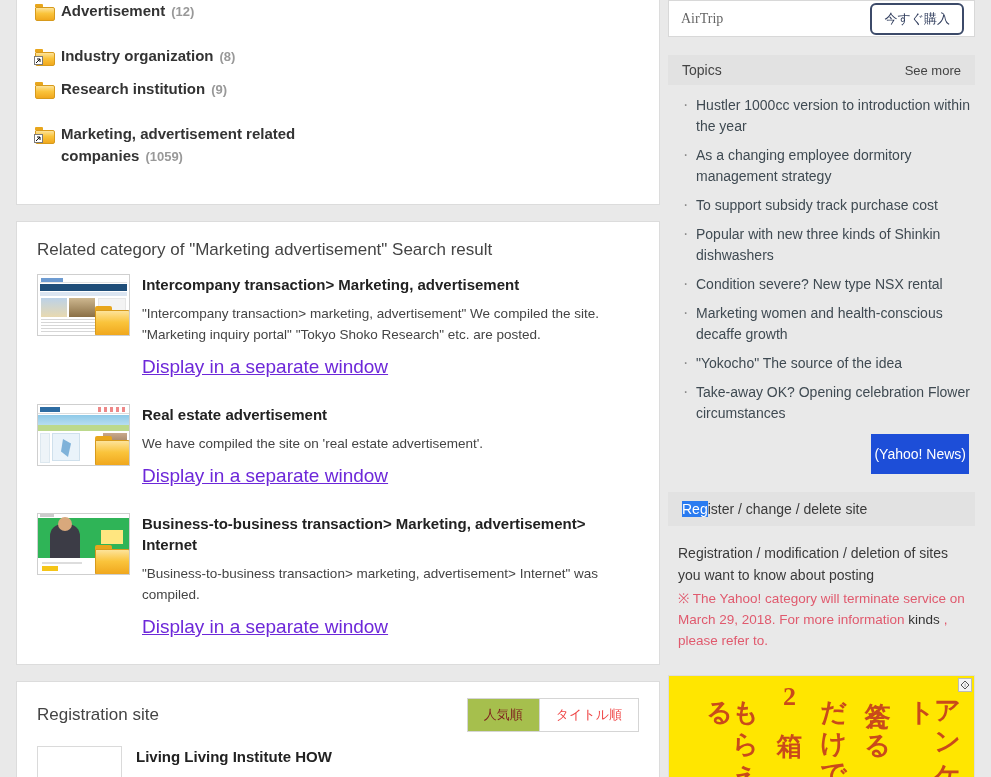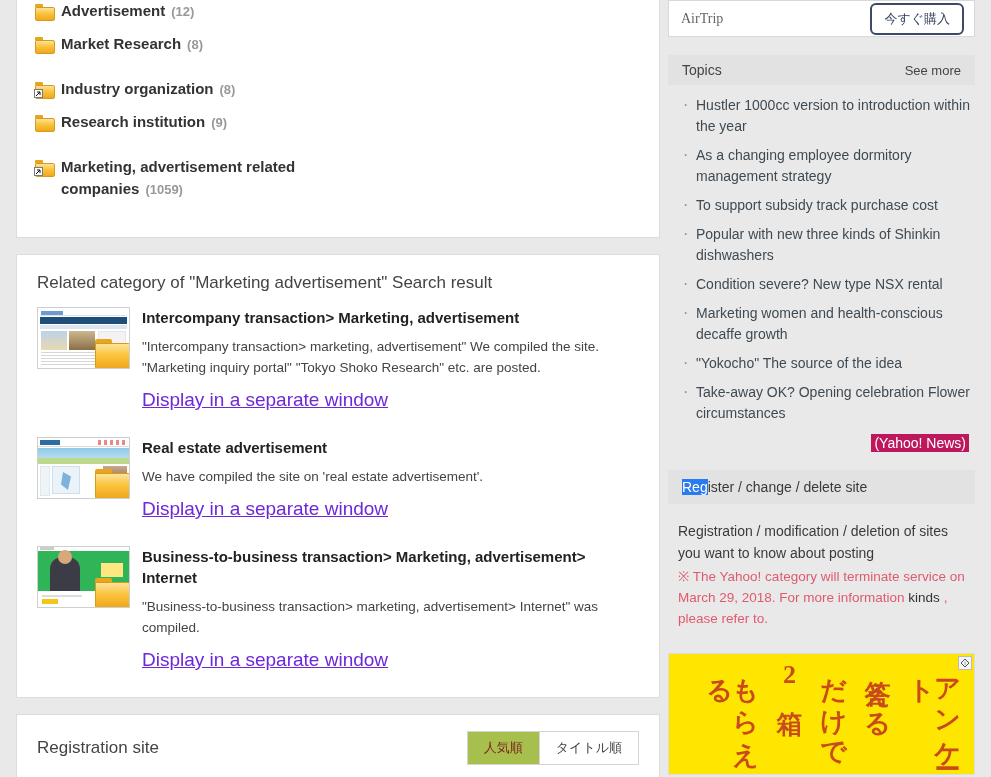--- a/index.html
+++ b/index.html
@@ -145,21 +145,21 @@
   }
 
   
   .reg-head {
     display:flex; align-items:center; justify-content:space-between;
     padding: 16px 20px 10px 20px;
   }
   .reg-head h2 { margin:0; font-size:17px; font-weight:normal; color:#444; }
   .sortbtns { display:flex; border:1px solid #d5d5d5; }
   .sortbtn {
-    padding: 7px 16px; font-size: 13px; background:#fff; color:#404040; cursor:pointer;
+    padding: 7px 16px; font-size: 13px; background:#fff; color:#ef4444; cursor:pointer;
   }
   .sortbtn.active { background:#a6bf4d; color:#7f1d1d; }
   .sortbtn + .sortbtn { border-left:1px solid #d5d5d5; }
 
   .reg-item { display:flex; padding: 4px 20px 0 20px; }
   .reg-thumb {
     width: 85px; height: 56px; flex:0 0 85px; margin-right: 14px;
     border:1px solid #dadada; background:#fff;
     display:flex; align-items:center; justify-content:center;
   }
@@ -193,21 +193,21 @@
     position:relative; padding-left: 18px; margin-bottom: 8px;
     font-size: 14px; line-height: 21px; color:#3f4a52; cursor:pointer;
   }
   .topics li::before {
     content:"·"; position:absolute; left:5px; top:-1px;
     color:#8a8a8a; font-size:16px;
   }
   .yahoo-news-wrap { text-align:right; padding: 2px 6px 0 0; }
   .yahoo-news {
     display:inline-block; font-size:14px;
-    background:#be185d; color:#fff; padding: 1px 3px;
+    background:#1d4ed8; color:#fff; padding: 12px 3px;
   }
 
   .reg-bar {
     background:#e2e2e2; padding: 9px 14px; margin-top: 18px;
     font-size:14px; color:#3a3a3a;
   }
   .reg-bar .sel { background:#2a7bf0; color:#fff; }
 
   .reg-note { padding: 16px 8px 0 10px; font-size:14px; line-height:22px; color:#3a3a3a; }
   .reg-warn { color:#e05a6e; font-size:13.5px; line-height:21px; margin-top:2px; }
@@ -241,24 +241,20 @@
 
 <div class="page">
 
   <div class="left-col">
 
     <div class="panel cat-panel">
       <div id="cat-list">
           <div class="cat-row">
             <span class="ico-folder"></span>
             <span class="cat-text"><span class="cat-label">Advertisement</span><span class="cat-count">(12)</span></span>
-          </div>
-          <div class="cat-row">
-            <span class="ico-folder"></span>
-            <span class="cat-text"><span class="cat-label">Market Research</span><span class="cat-count">(8)</span></span>
           </div>
           <div class="cat-row spaced-top">
             <span class="ico-folder">
               <span class="shortcut">
                 <svg width="7" height="7" viewBox="0 0 7 7">
                   <path d="M1 6 L5 2 M5 2 L2 2 M5 2 L5 5" stroke="#111" fill="none" stroke-width="1"></path>
                 </svg>
               </span>
             </span>
             <span class="cat-text"><span class="cat-label">Industry organization</span><span class="cat-count">(8)</span></span>

